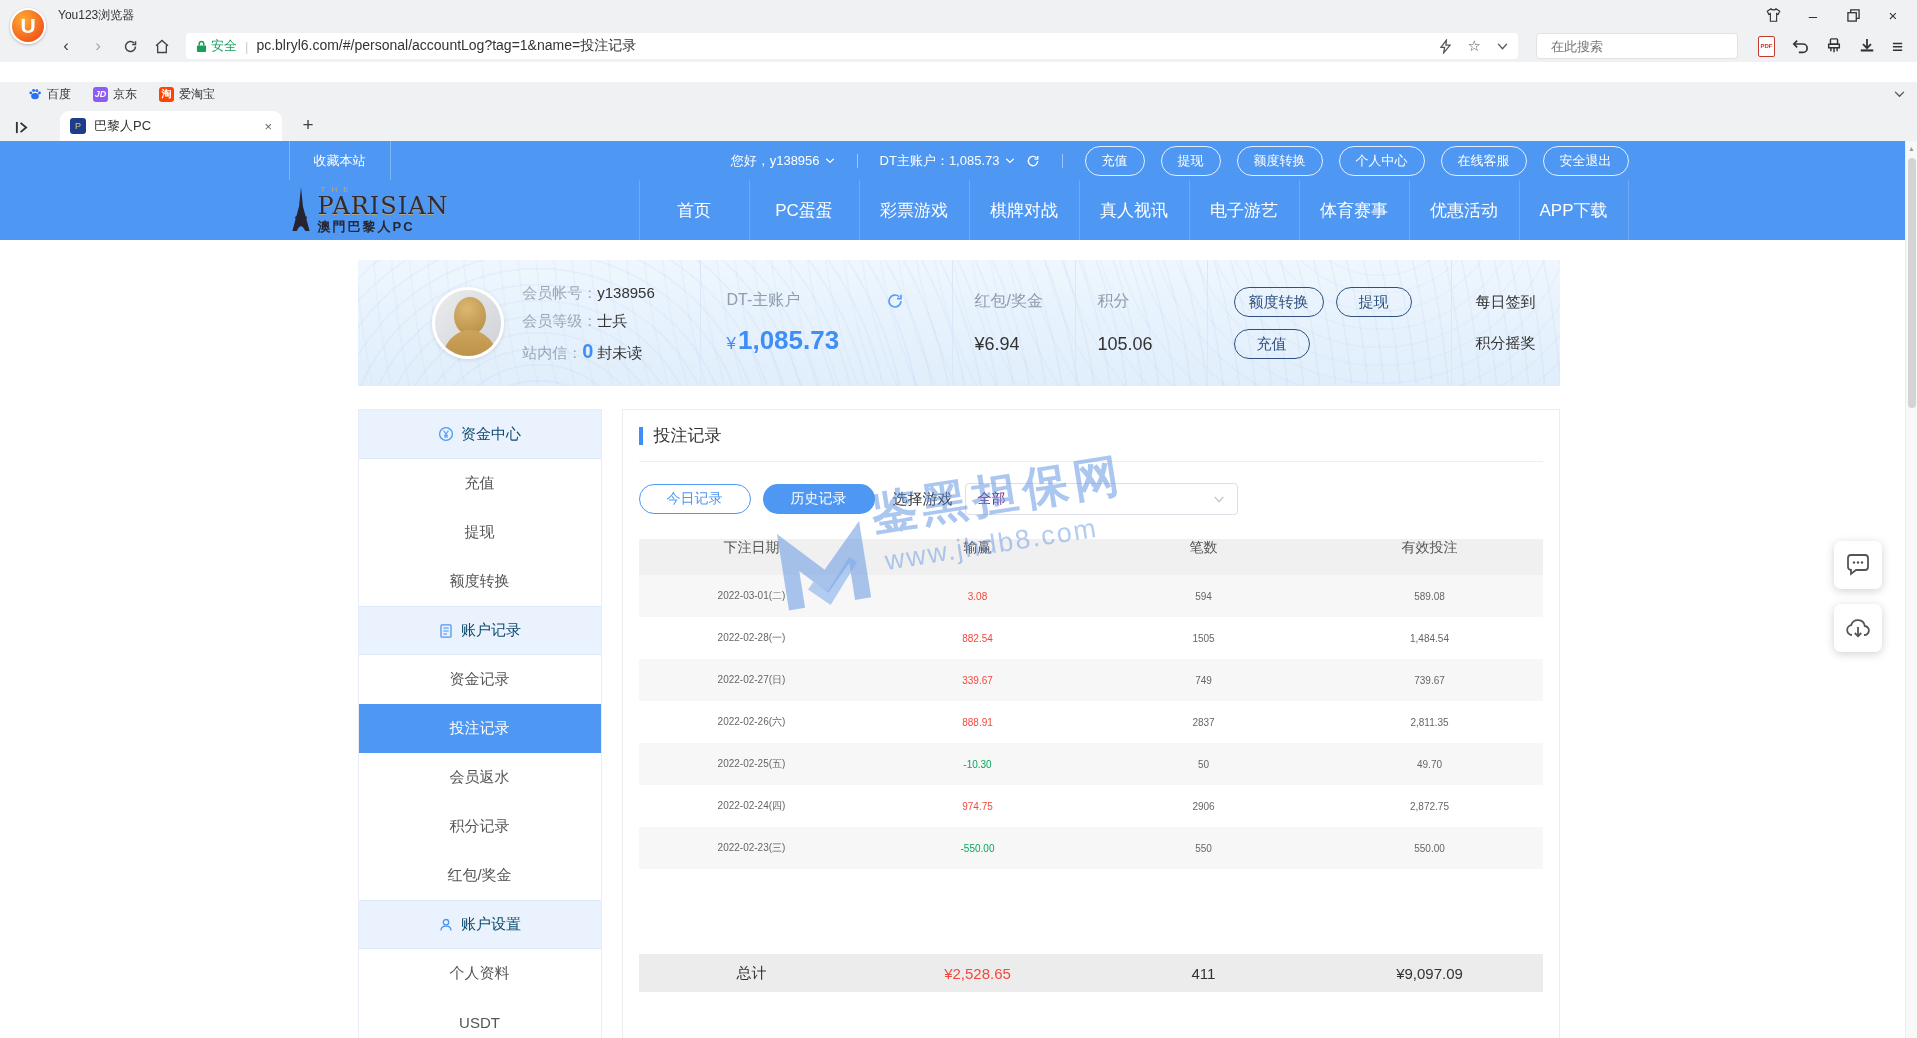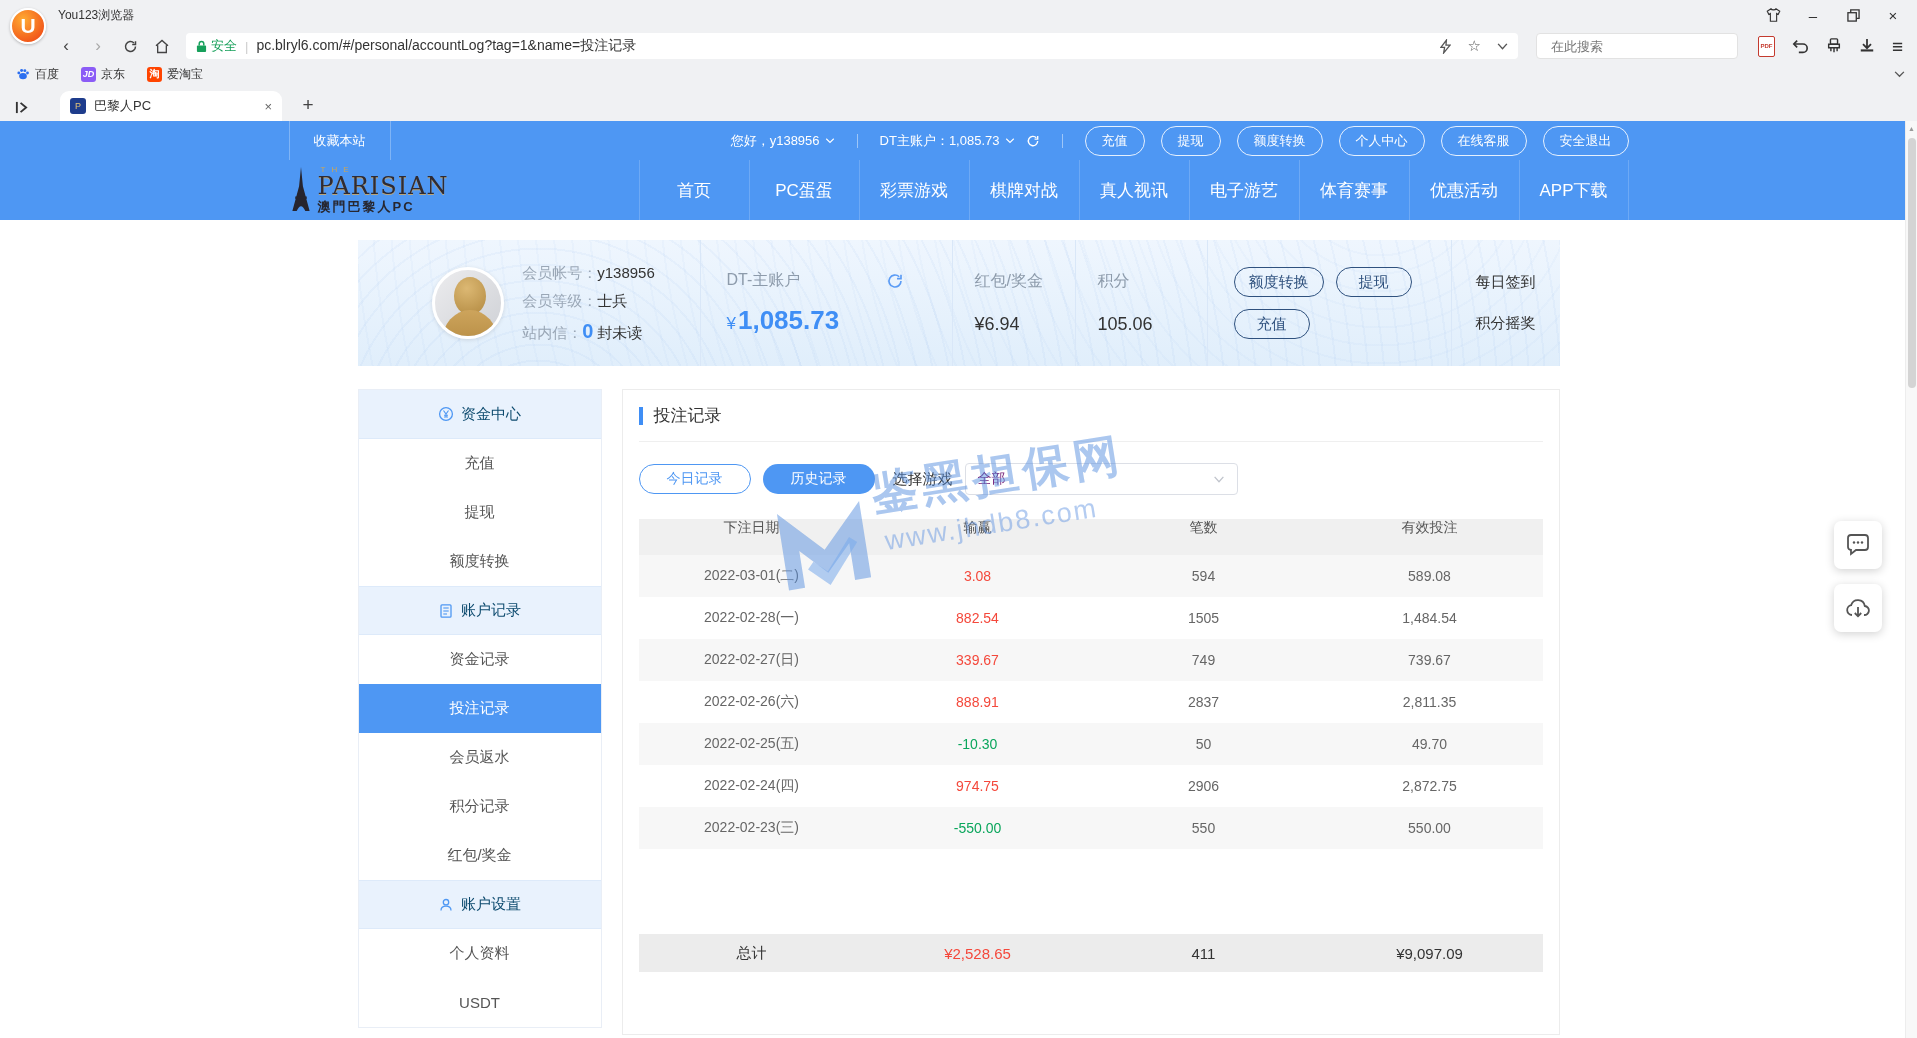--- a/index.html
+++ b/index.html
@@ -26,21 +26,21 @@
   .ab-icons { margin-left:auto; display:flex; align-items:center; gap:16px; }
   .searchbox { width:202px; height:26px; background:#fff; border:1px solid #e2e2e2; border-radius:4px;
                display:flex; align-items:center; padding:0 8px; gap:6px; margin-left:10px; }
   .searchbox input { border:none; outline:none; flex:1; font-size:13px; color:#666; background:transparent;
                      font-family:"Liberation Sans","DejaVu Sans",sans-serif; }
   .tool-icons { display:flex; align-items:center; gap:17px; padding:0 14px 0 12px; }
   .pdf-chip { width:17px; height:21px; border:1.5px solid #c43a2e; border-radius:2px; color:#c43a2e;
               font-size:6px; font-weight:bold; display:flex; align-items:center; justify-content:center; background:#fff; }
   .menu-glyph { font-size:19px; color:#333; line-height:1; }
 
-  .bookmarksbar { height:24px; background:#f0f1f3; display:flex; align-items:center; padding-left:16px; font-size:12px; color:#333; }
+  .bookmarksbar { height:24px; background:#f0f1f3; display:flex; align-items:center; padding-left:28px; font-size:12px; color:#333;margin-top:20px; }
   .bm { display:flex; align-items:center; gap:5px; margin-right:22px; }
   .bm-ico { width:15px; height:15px; border-radius:3px; display:flex; align-items:center; justify-content:center;
             color:#fff; font-size:9px; font-weight:bold; }
   .bm-jd { background:#8b5cf6; font-style:italic; }
   .bm-tao { background:#ff4400; font-size:10px; }
   .bm-collapse { margin-left:auto; padding-right:12px; color:#555; }
 
   .tabbar { height:35px; background:#f0f1f3; display:flex; align-items:flex-end; padding-left:8px; }
   .tab-toggle { width:26px; height:28px; display:flex; align-items:center; justify-content:center; color:#333; }
   .tab { width:222px; height:30px; background:#fff; border-radius:9px 9px 0 0; display:flex; align-items:center;
@@ -122,21 +122,21 @@
   .filters { display:flex; align-items:center; gap:12px; margin-top:21px; }
   .pill { width:112px; height:30px; border-radius:16px; display:flex; align-items:center; justify-content:center; font-size:14px; }
   .pill.outline { border:1px solid #4e97f3; color:#4e97f3; background:#fff; }
   .pill.fill { background:#4e97f3; color:#fff; }
   .sel-label { font-size:15px; color:#333; margin-left:6px; }
   .select { width:273px; height:32px; border:1px solid #dcdfe6; border-radius:4px; display:flex; align-items:center;
             justify-content:space-between; padding:0 12px; color:#701a75; font-size:14px; background:#fff; }
   .table { margin-top:24px; }
   .thead { display:flex; height:36px; background:#f0f0f0; align-items:flex-start; }
   .thead span { flex:1; text-align:center; color:#555; font-size:14px; }
-  .trow { display:flex; height:42px; align-items:center; font-size:14px; color:#666; background:#fff; }
+  .trow { display:flex; height:42px; align-items:center; font-size:10px; color:#666; background:#fff; }
   .trow:nth-child(even) { background:#f7f7f7; }
   .trow span { flex:1; text-align:center; }
   .pos { color:#f4483b; }
   .neg { color:#0aa65c; }
   .total-row { display:flex; height:38px; background:#ececec; align-items:center; margin-top:85px; font-size:15px; color:#333; }
   .total-row span { flex:1; text-align:center; }
 
   
   .watermark { position:absolute; left:778px; top:330px; transform:rotate(-9deg); pointer-events:none; z-index:6;
                display:flex; gap:12px; }

